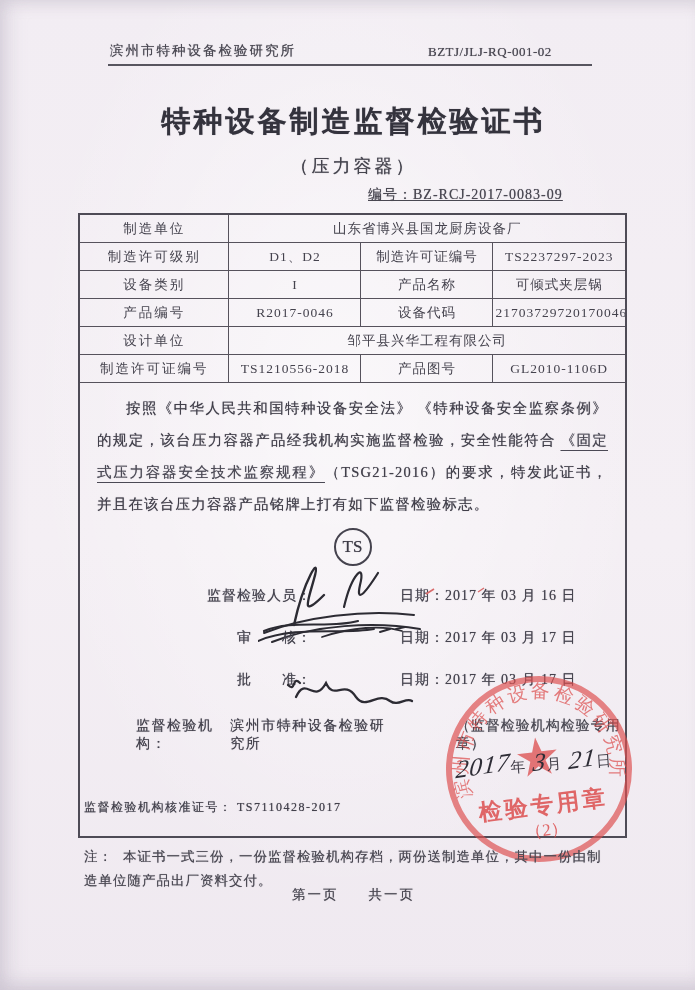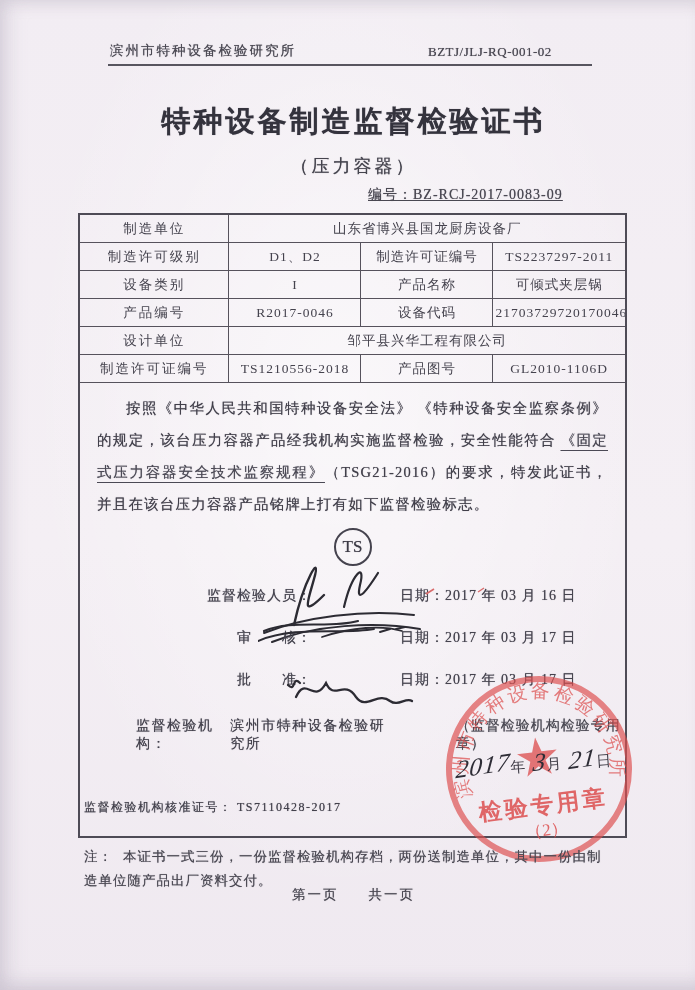--- a/index.html
+++ b/index.html
@@ -114,21 +114,21 @@
     <table class="spec">
       <tbody>
           <tr>
         <td class="colw0">制造单位</td>
         <td colspan="3">山东省博兴县国龙厨房设备厂</td>
       </tr>
       <tr>
         <td class="colw0">制造许可级别</td>
         <td class="colw1">D1、D2</td>
         <td class="colw2">制造许可证编号</td>
-        <td class="colw3">TS2237297-2011</td>
+        <td class="colw3">TS2237297-2023</td>
       </tr>
       <tr>
         <td>设备类别</td>
         <td>I</td>
         <td>产品名称</td>
         <td>可倾式夹层锅</td>
       </tr>
       <tr>
         <td>产品编号</td>
         <td>R2017-0046</td>

